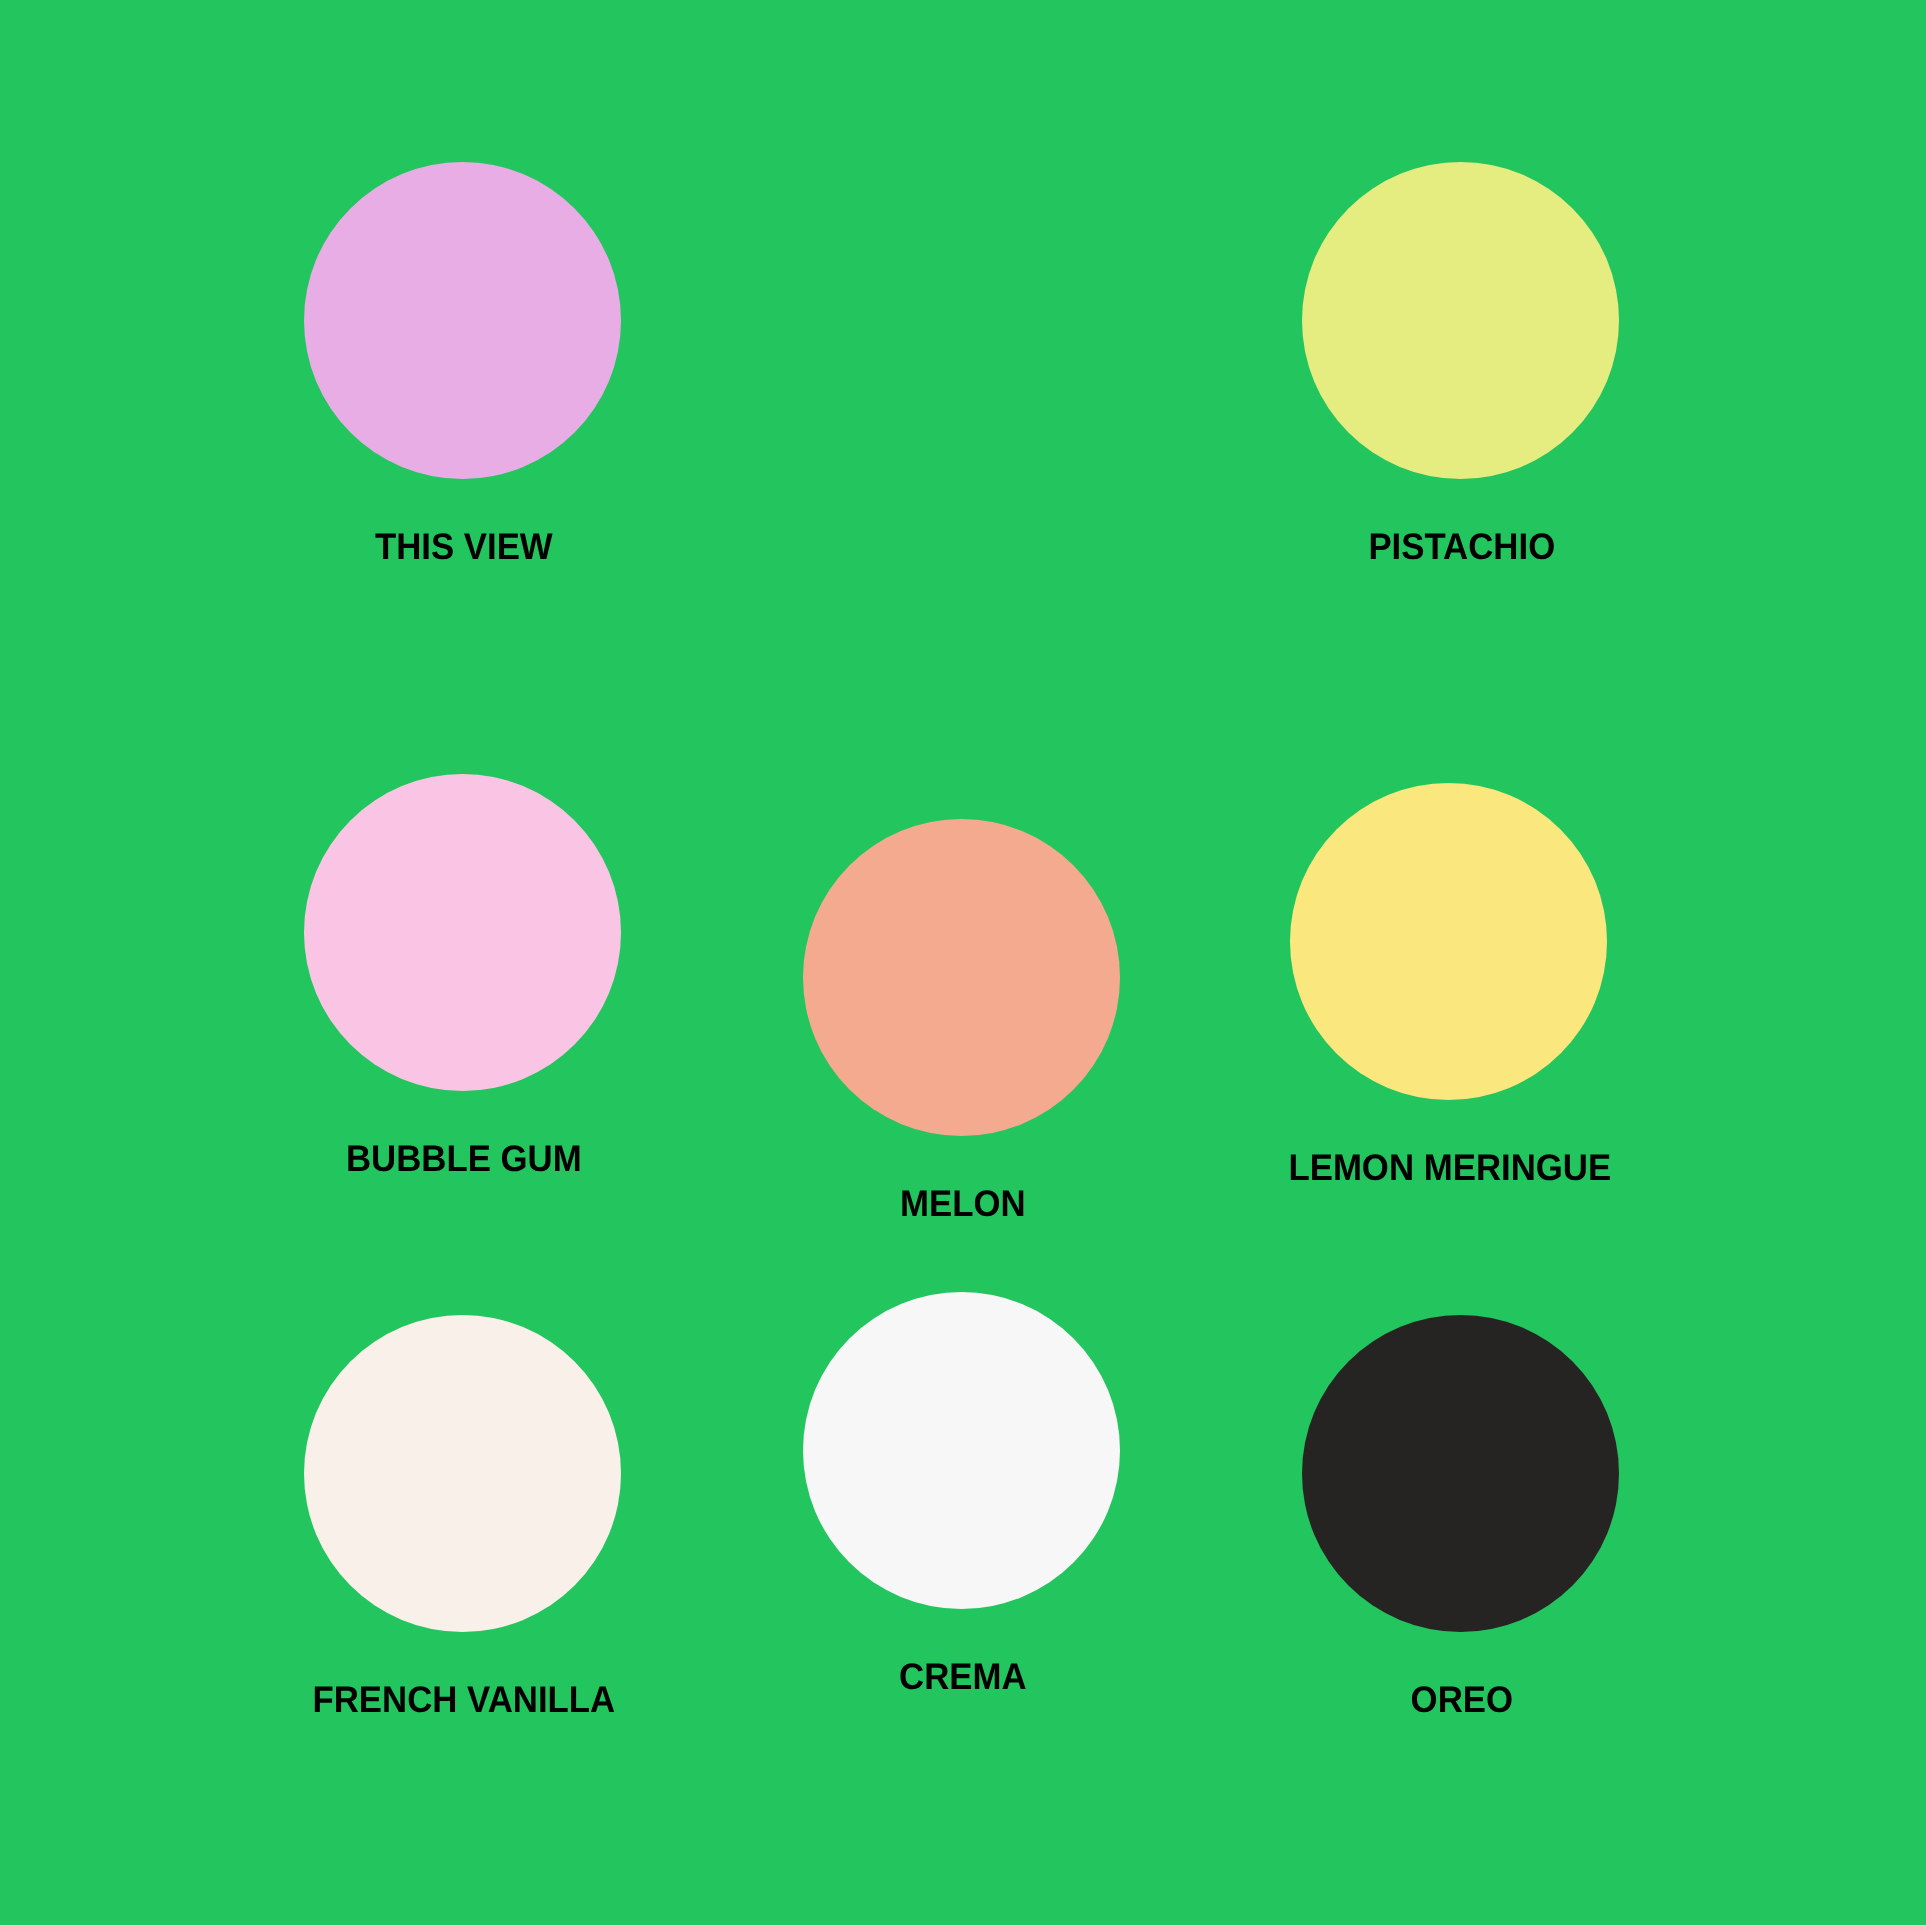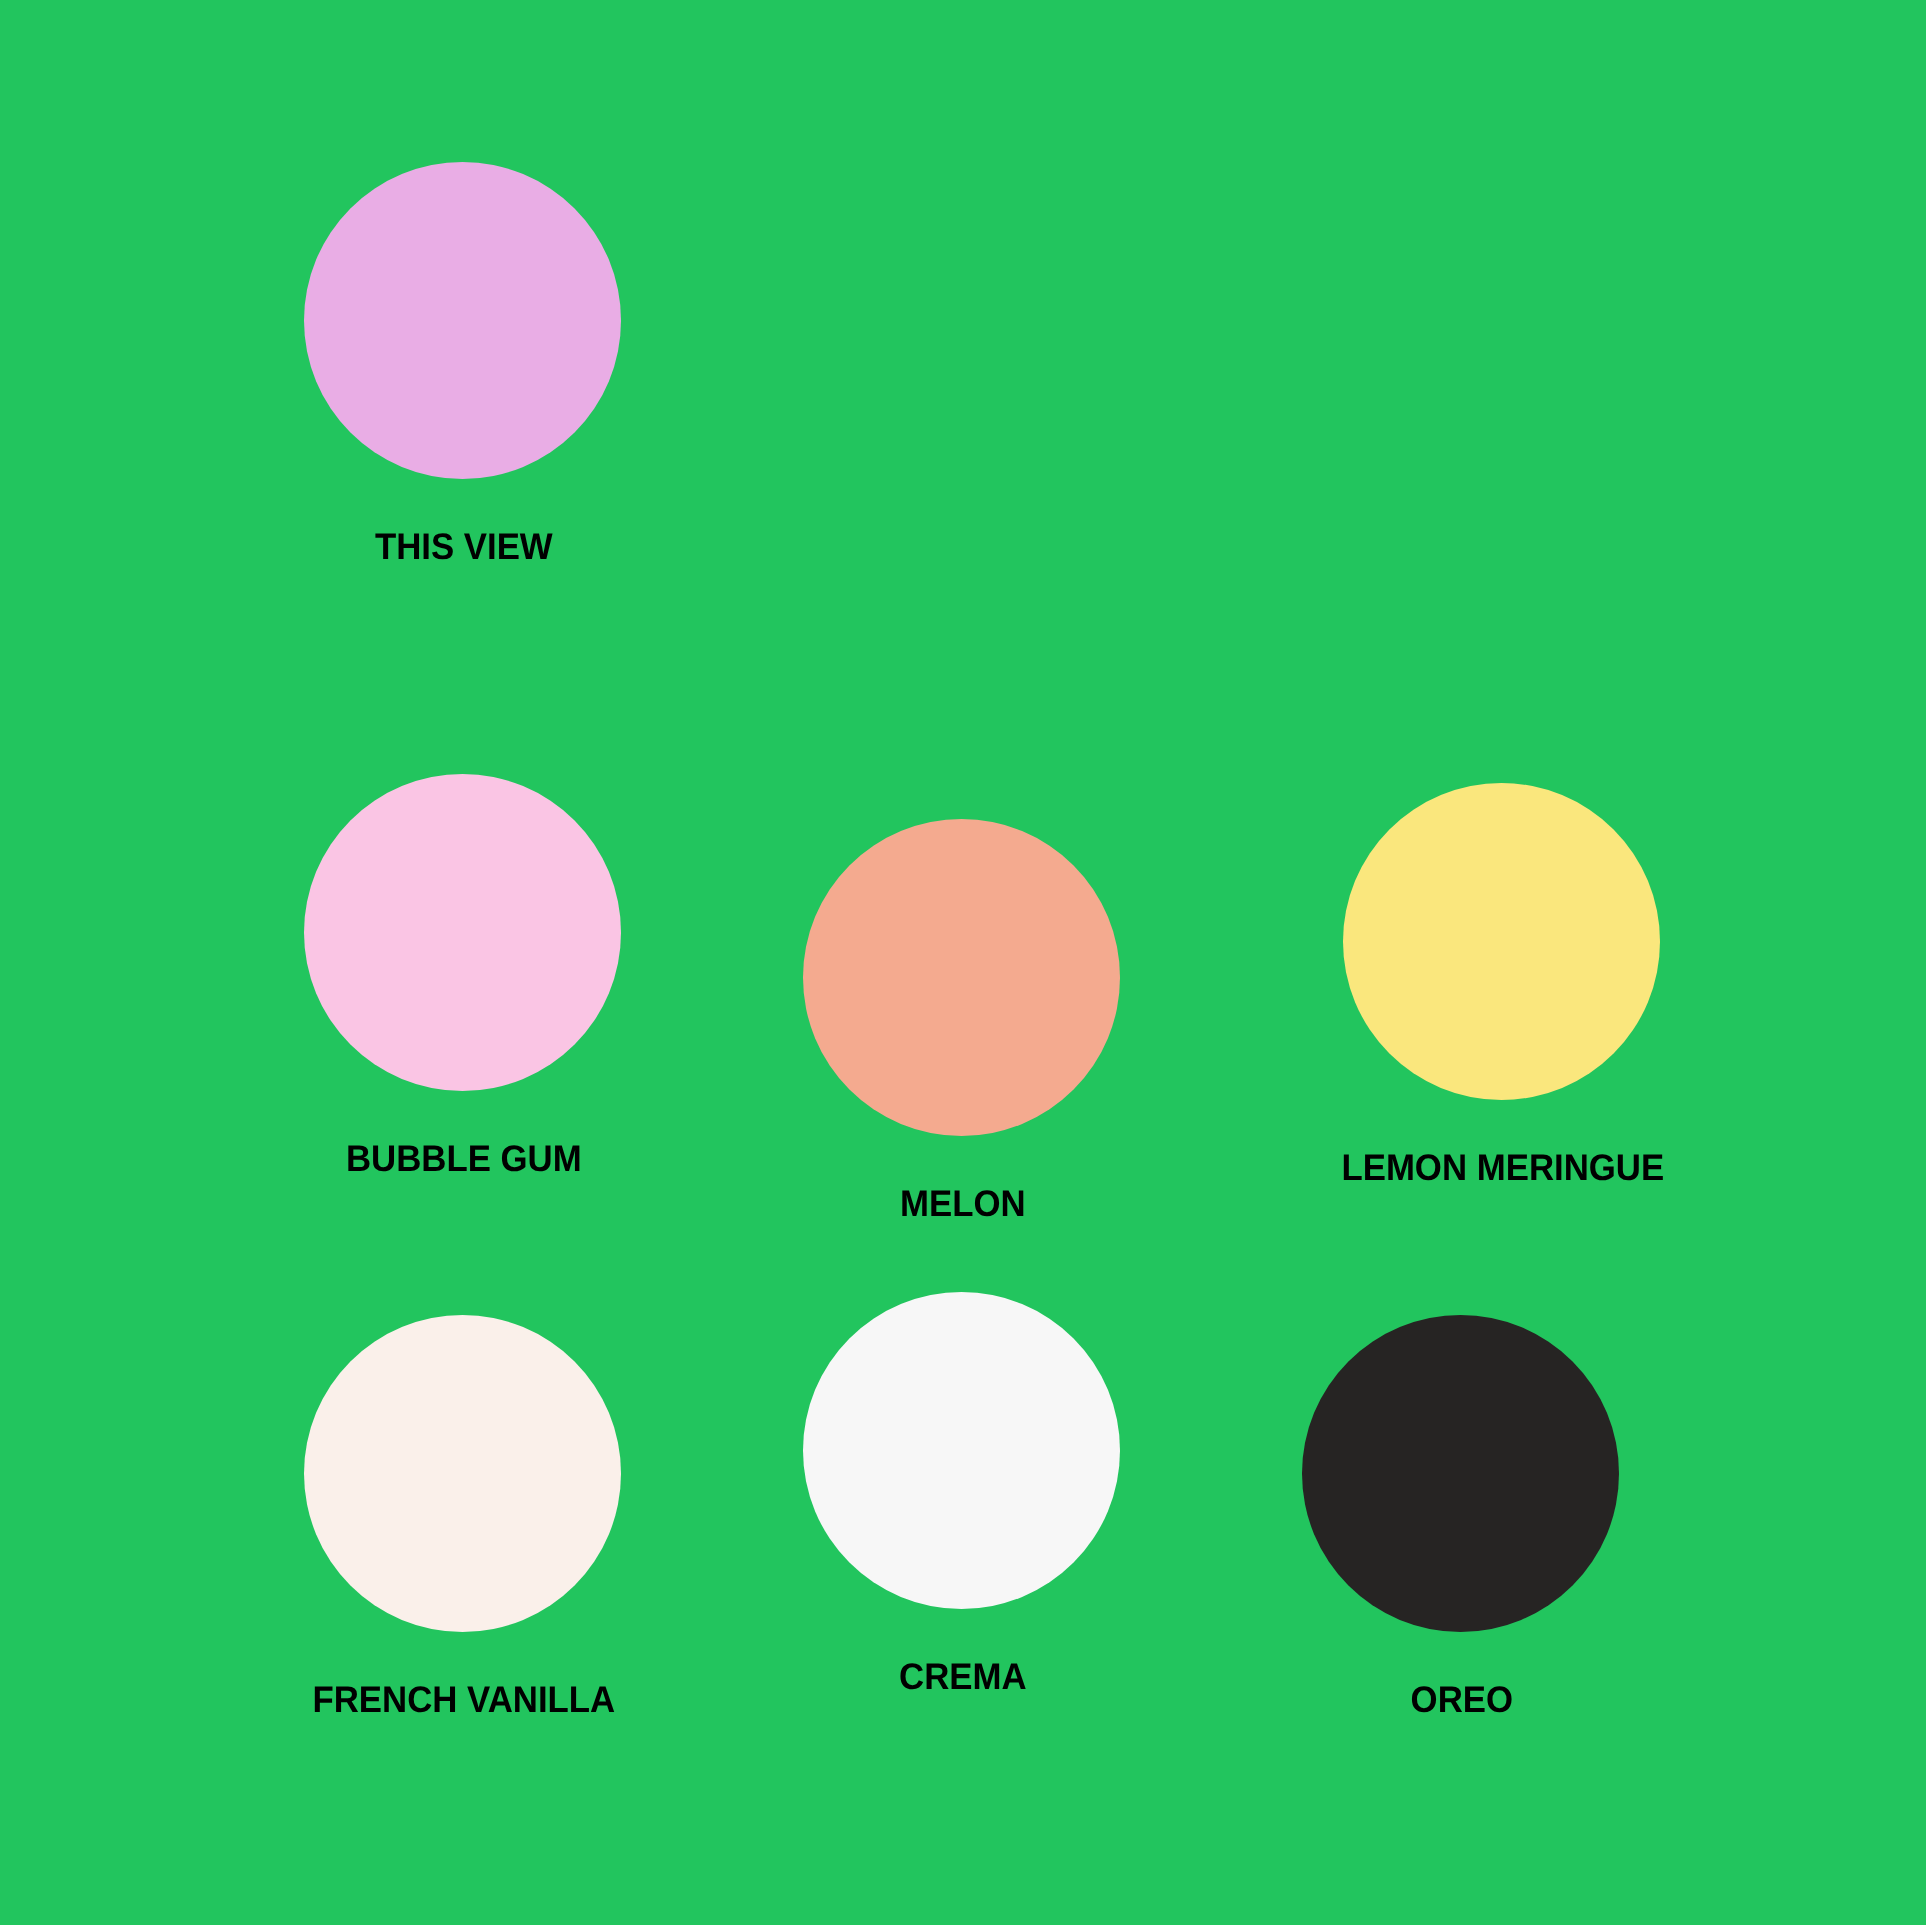--- a/index.html
+++ b/index.html
@@ -50,32 +50,36 @@
 <body style="background: rgb(255, 255, 255);">
 
 <div id="page" style="background: #22c55e;">
 
   <div class="swatch" style="left: 304px; top: 162px; width: 317px; height: 317px;">
     <span class="dot" style="width: 317px; height: 317px; background: rgb(233, 173, 229);"></span>
     <span class="caption" style="top: 366px; color: rgb(0, 0, 0);">THIS VIEW</span>
   </div>
 
 
+  <div class="swatch" style="left: 1302px; top: 162px; width: 317px; height: 317px;">
+    <span class="dot" style="width: 317px; height: 317px; background: rgb(229, 237, 129);"></span>
+    <span class="caption" style="top: 366px; color: rgb(0, 0, 0);">PISTACHIO</span>
+  </div>
 
   <div class="swatch" style="left: 304px; top: 774px; width: 317px; height: 317px;">
     <span class="dot" style="width: 317px; height: 317px; background: rgb(250, 197, 228);"></span>
     <span class="caption" style="top: 366px; color: rgb(0, 0, 0);">BUBBLE GUM</span>
   </div>
 
   <div class="swatch" style="left: 803px; top: 819px; width: 317px; height: 317px;">
     <span class="dot" style="width: 317px; height: 317px; background: rgb(244, 170, 143);"></span>
     <span class="caption" style="top: 366px; color: rgb(0, 0, 0);">MELON</span>
   </div>
 
-  <div class="swatch" style="left: 1343px; top: 783px; width: 317px; height: 317px;">
+  <div class="swatch" style="left: 1290px; top: 783px; width: 317px; height: 317px;">
     <span class="dot" style="width: 317px; height: 317px; background: rgb(250, 231, 125);"></span>
     <span class="caption" style="top: 366px; color: rgb(0, 0, 0);">LEMON MERINGUE</span>
   </div>
 
   <div class="swatch" style="left: 304px; top: 1315px; width: 317px; height: 317px;">
     <span class="dot" style="width: 317px; height: 317px; background: rgb(250, 240, 234);"></span>
     <span class="caption" style="top: 366px; color: rgb(0, 0, 0);">FRENCH VANILLA</span>
   </div>
 
   <div class="swatch" style="left: 803px; top: 1292px; width: 317px; height: 317px;">

